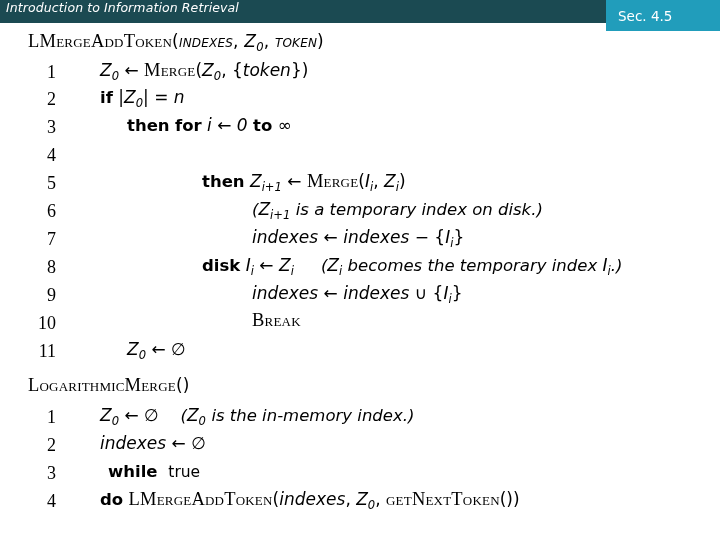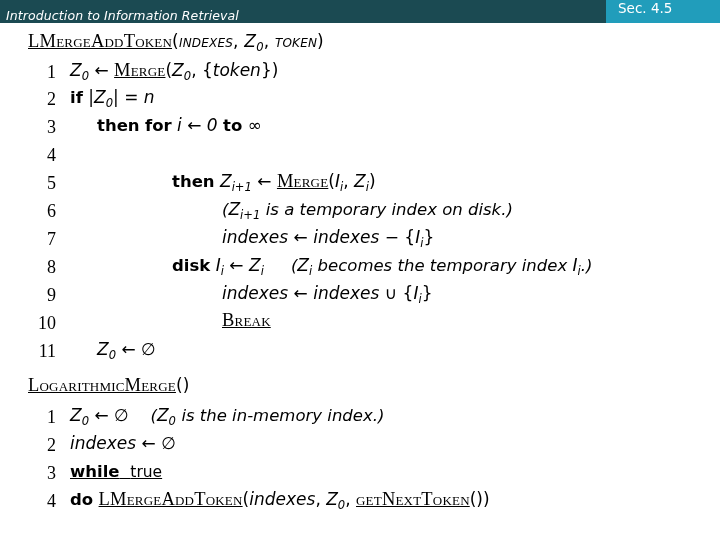--- a/index.html
+++ b/index.html
@@ -17,21 +17,21 @@
 
   
   .slide-header {
     position: absolute;
     top: 0;
     left: 0;
     width: 720px;
     height: 23px;
     background: #1b4a52;
     display: flex;
-    align-items: flex-end;
+    align-items: flex-start;
     justify-content: space-between;
   }
   .slide-header .course-title {
     color: #ffffff;
     font-family: "DejaVu Sans", sans-serif;
     font-style: italic;
     font-size: 12.5px;
     font-weight: 400;
     letter-spacing: 0.1px;
     padding-left: 6px;
@@ -75,27 +75,28 @@
     width: 36px;
     text-align: right;
     font-family: "Liberation Serif", serif;
     font-size: 18px;
   }
   .linebody {
     position: absolute;
     white-space: nowrap;
     font-family: "DejaVu Sans", sans-serif;
     font-size: 17px;
+    margin-left: 30px;
   }
 
   
   .kw   { font-family: "DejaVu Sans", sans-serif; font-weight: bold; font-style: normal; font-size: 16.5px; }
   .var  { font-family: "DejaVu Sans", sans-serif; font-style: italic; font-size: 17px; }
   .math { font-family: "DejaVu Sans", sans-serif; font-style: italic; font-size: 17px; }
-  .sc   { font-family: "Liberation Serif", serif; font-variant: small-caps; font-style: normal; font-size: 18.5px; letter-spacing: 0.2px; text-decoration: underline; }
+  .sc   { font-family: "Liberation Serif", serif; font-variant: small-caps; font-style: normal; font-size: 18.5px; letter-spacing: 0.2px; }
   .plain{ font-family: "DejaVu Sans", sans-serif; font-style: normal; font-size: 15.5px; }
   .cmt  { font-family: "DejaVu Sans", sans-serif; font-style: italic; font-size: 16.5px; }
   .op   { font-family: "DejaVu Sans", sans-serif; font-style: normal; font-size: 17px; }
   sub   { font-size: 0.68em; }
 </style>
 </head>
 <body>
 
 <div class="slide-header">
   <div class="course-title">Introduction to Information Retrieval</div>
@@ -168,21 +169,21 @@
   <div class="linebody" style="left:70px; top:382px;">
     <span class="math">Z<sub>0</sub></span> <span class="op">←</span> <span class="op">∅</span> &nbsp;&nbsp; <span class="cmt">(</span><span class="math">Z<sub>0</sub></span> <span class="cmt">is the in-memory index.)</span>
   </div>
 
   <div class="lineno" style="left:20px; top:412px;">2</div>
   <div class="linebody" style="left:70px; top:410px;">
     <span class="var">indexes</span> <span class="op">←</span> <span class="op">∅</span>
   </div>
 
   <div class="lineno" style="left:20px; top:440px;">3</div>
-  <div class="linebody" style="left:70px; top:438px;text-decoration:underline;">
+  <div class="linebody" style="left:78px; top:438px;">
     <span class="kw">while</span> &nbsp;<span class="plain">true</span>
   </div>
 
   <div class="lineno" style="left:20px; top:468px;">4</div>
   <div class="linebody" style="left:70px; top:466px;">
     <span class="kw">do</span> <span class="sc">LMergeAddToken</span><span class="op">(</span><span class="var">indexes</span><span class="op">, </span><span class="math">Z<sub>0</sub></span><span class="op">, </span><span class="sc">getNextToken</span><span class="op">())</span>
   </div>
 
 </div>
 

